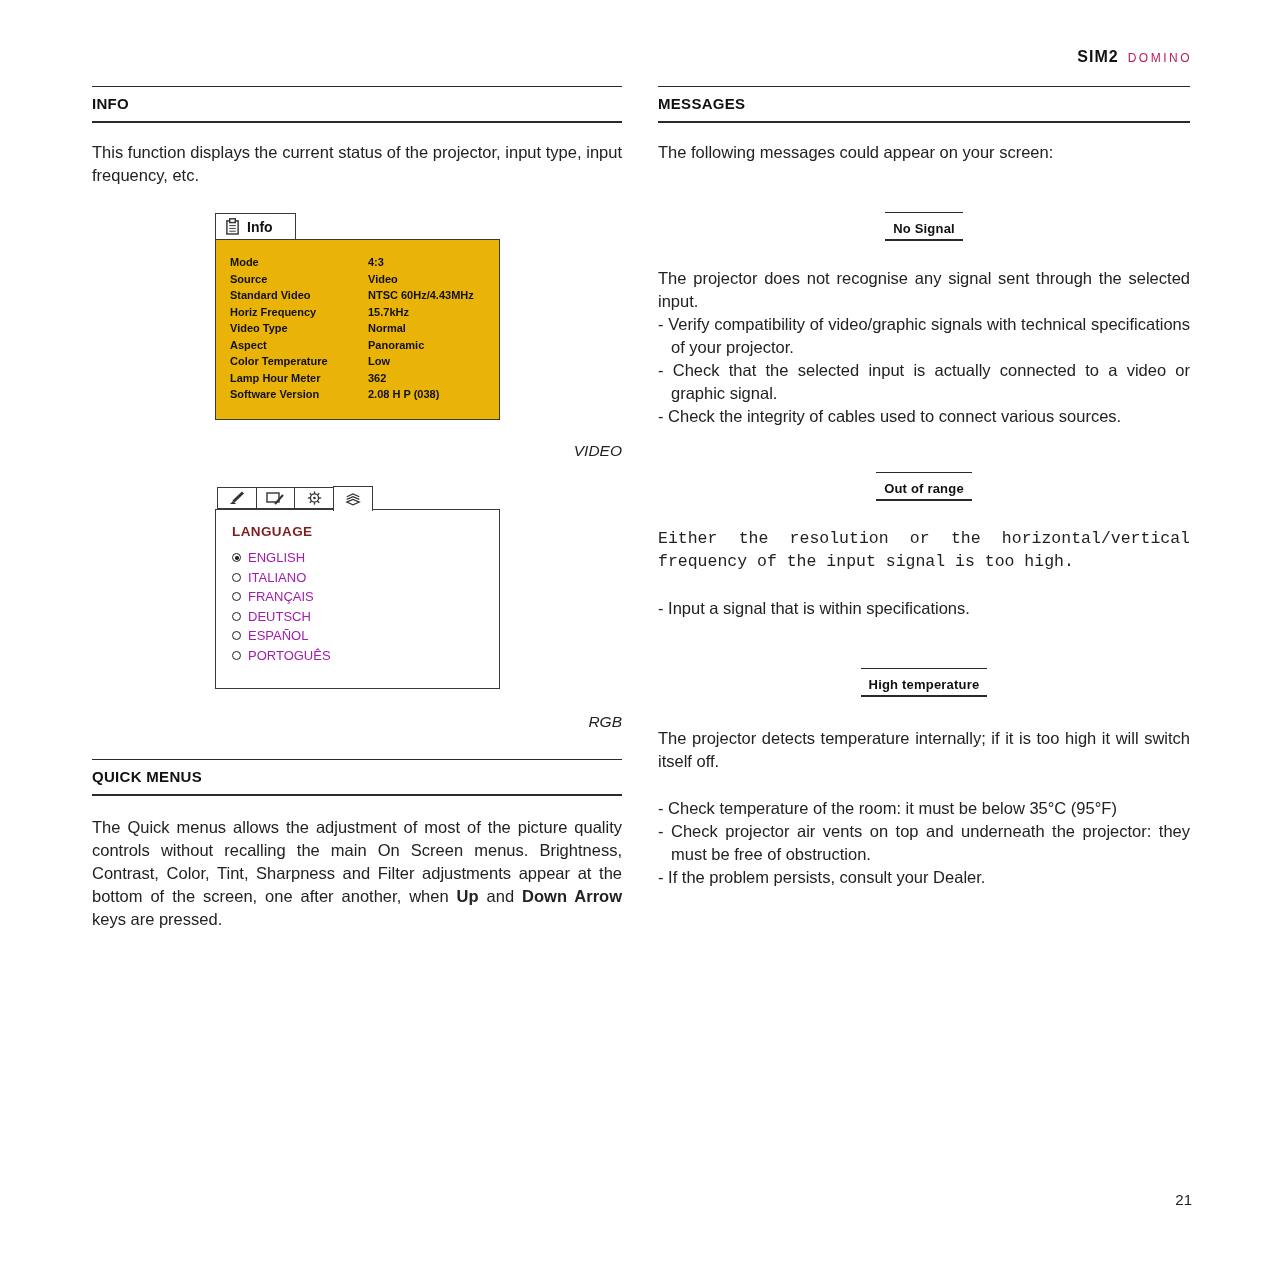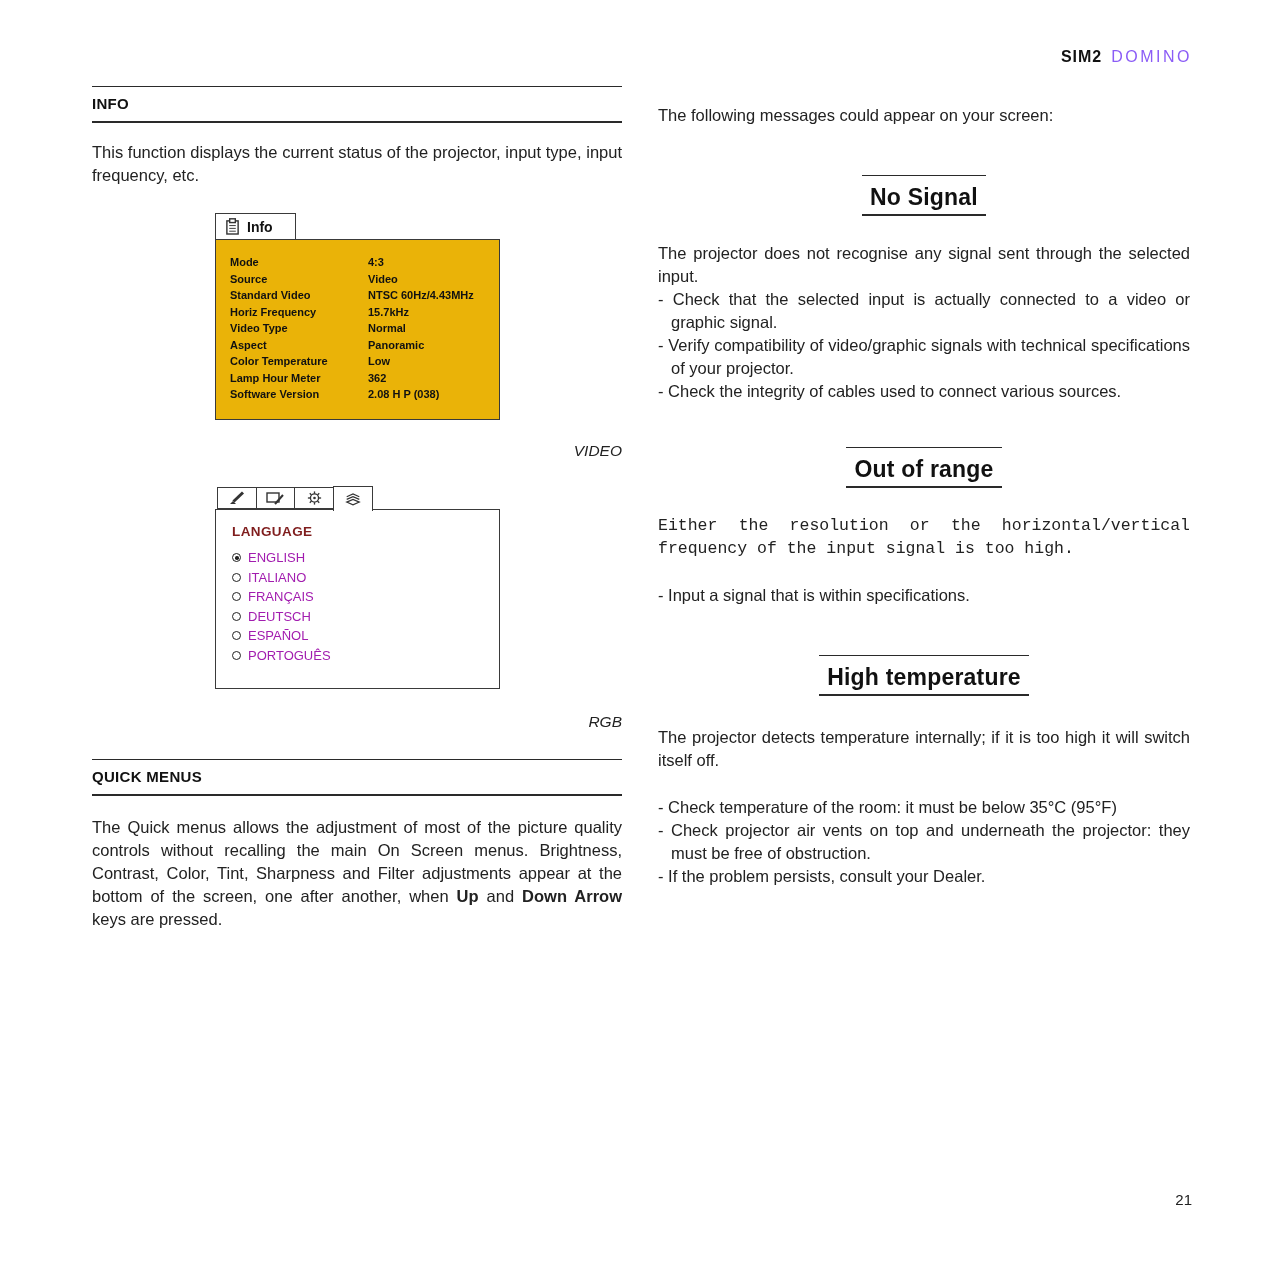--- a/index.html
+++ b/index.html
@@ -4,21 +4,21 @@
 <style>
   * { margin:0; padding:0; box-sizing:border-box; }
   body { background:#ffffff; }
   .page {
     position:relative; width:1280px; height:1280px; background:#fff;
     font-family:"Liberation Sans", sans-serif; color:#1f1f1f; overflow:hidden;
   }
   
   .brand { position:absolute; top:48px; right:88px; display:flex; align-items:baseline; gap:9px; }
   .brand-sim2 { font-weight:bold; font-size:16px; letter-spacing:1px; color:#111; }
-  .brand-domino { font-size:16px; letter-spacing:2.5px; color:#8b5cf6; }
+  .brand-domino { font-size:12px; letter-spacing:2.5px; color:#be185d; }
 
   
   .col { position:absolute; top:86px; }
   .col-left { left:92px; width:530px; }
   .col-right { left:658px; width:532px; }
 
   .section-header {
     border-top:1px solid #2a2a2a; border-bottom:2px solid #2a2a2a;
     padding:8px 0 9px; font-size:15px; font-weight:bold; letter-spacing:0.3px; color:#111;
   }
@@ -55,21 +55,21 @@
     display:inline-block; margin-right:7px; position:relative; flex:0 0 auto;
   }
   .radio.selected::after {
     content:""; position:absolute; left:2px; top:2px; width:3.5px; height:3.5px;
     border-radius:50%; background:#222;
   }
 
   
   .msg-heading-wrap { text-align:center; }
   .msg-heading {
-    display:inline-block; font-weight:bold; font-size:23px; color:#111;
+    display:inline-block; font-weight:bold; font-size:13px; color:#111;
     border-top:1.5px solid #2a2a2a; border-bottom:2px solid #2a2a2a;
     padding:8px 8px 3px; letter-spacing:0.2px;
   }
 
   
   .watermark { position:absolute; right:64px; bottom:52px; text-align:right; }
   .wm-line1 { display:flex; align-items:center; justify-content:flex-end; gap:2px;
               font-size:58px; font-weight:bold; color:rgba(206,206,206,0.85); letter-spacing:2px; }
   .wm-url { font-size:28px; font-weight:bold; color:#e0e0e0; letter-spacing:2px; margin-top:2px; }
   .page-num { position:absolute; right:88px; bottom:72px; font-size:15px; color:#222; }
@@ -227,30 +227,31 @@
     <div class="section-header" style="margin-top:28px;">QUICK MENUS</div>
 
     <div class="para" style="margin-top:20px;">
       <span>The Quick menus allows the adjustment of most of the picture quality controls without recalling the main On Screen menus. Brightness, Contrast, Color, Tint, Sharpness and Filter adjustments appear at the bottom of the screen, one after another, when </span><b>Up</b><span> and </span><b>Down Arrow</b><span> keys are pressed.</span>
     </div>
 
   </div>
 
   <div class="col col-right">
 
+    <div class="section-header">MESSAGES</div>
 
     <div class="para" style="margin-top:18px;">The following messages could appear on your screen:</div>
 
     <div class="msg-heading-wrap" style="margin-top:48px;">
       <span class="msg-heading">No Signal</span>
     </div>
     <div class="para" style="margin-top:26px;">The projector does not recognise any signal sent through the selected input.</div>
     <div style="margin-top:0;">
+      <div class="bullet">- Verify compatibility of video/graphic signals with technical specifications of your projector.</div>
       <div class="bullet">- Check that the selected input is actually connected to a video or graphic signal.</div>
-      <div class="bullet">- Verify compatibility of video/graphic signals with technical specifications of your projector.</div>
       <div class="bullet">- Check the integrity of cables used to connect various sources.</div>
     </div>
 
     <div class="msg-heading-wrap" style="margin-top:44px;">
       <span class="msg-heading">Out of range</span>
     </div>
     <div class="para" style="margin-top:26px;font-family:Liberation Mono, monospace;">Either the resolution or the horizontal/vertical frequency of the input signal is too high.</div>
     <div style="margin-top:24px;">
       <div class="bullet">- Input a signal that is within specifications.</div>
     </div>

